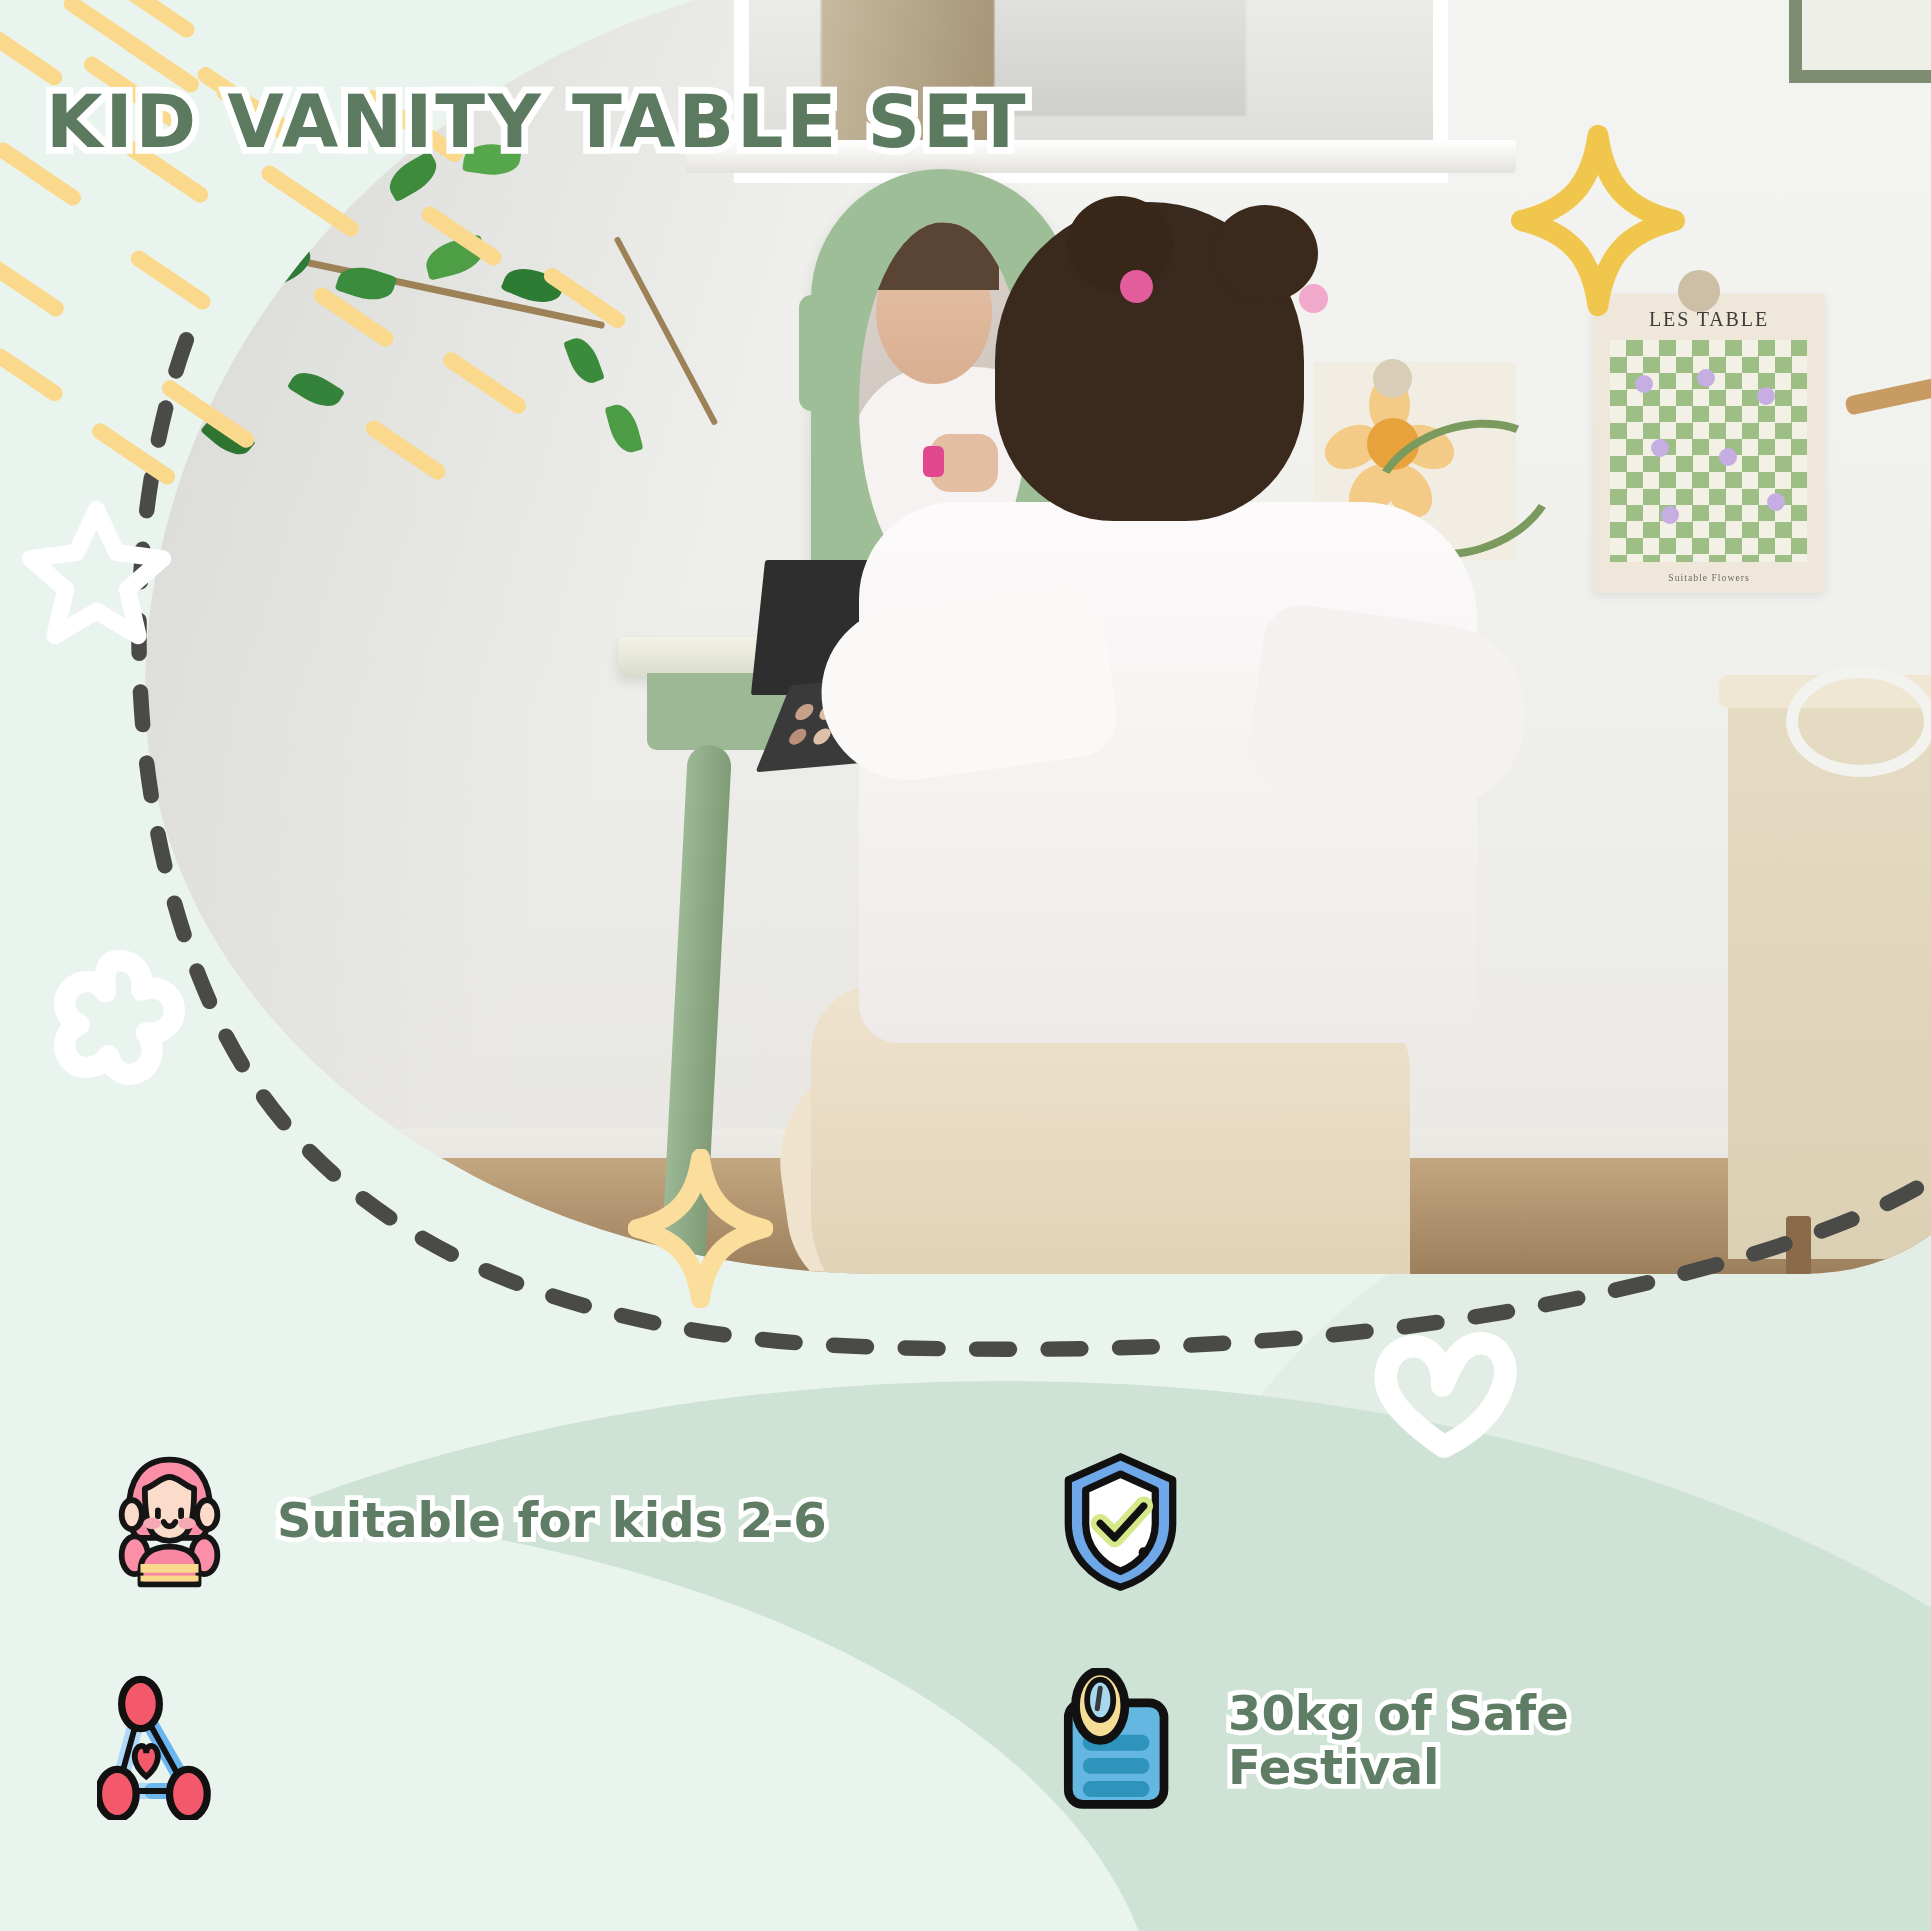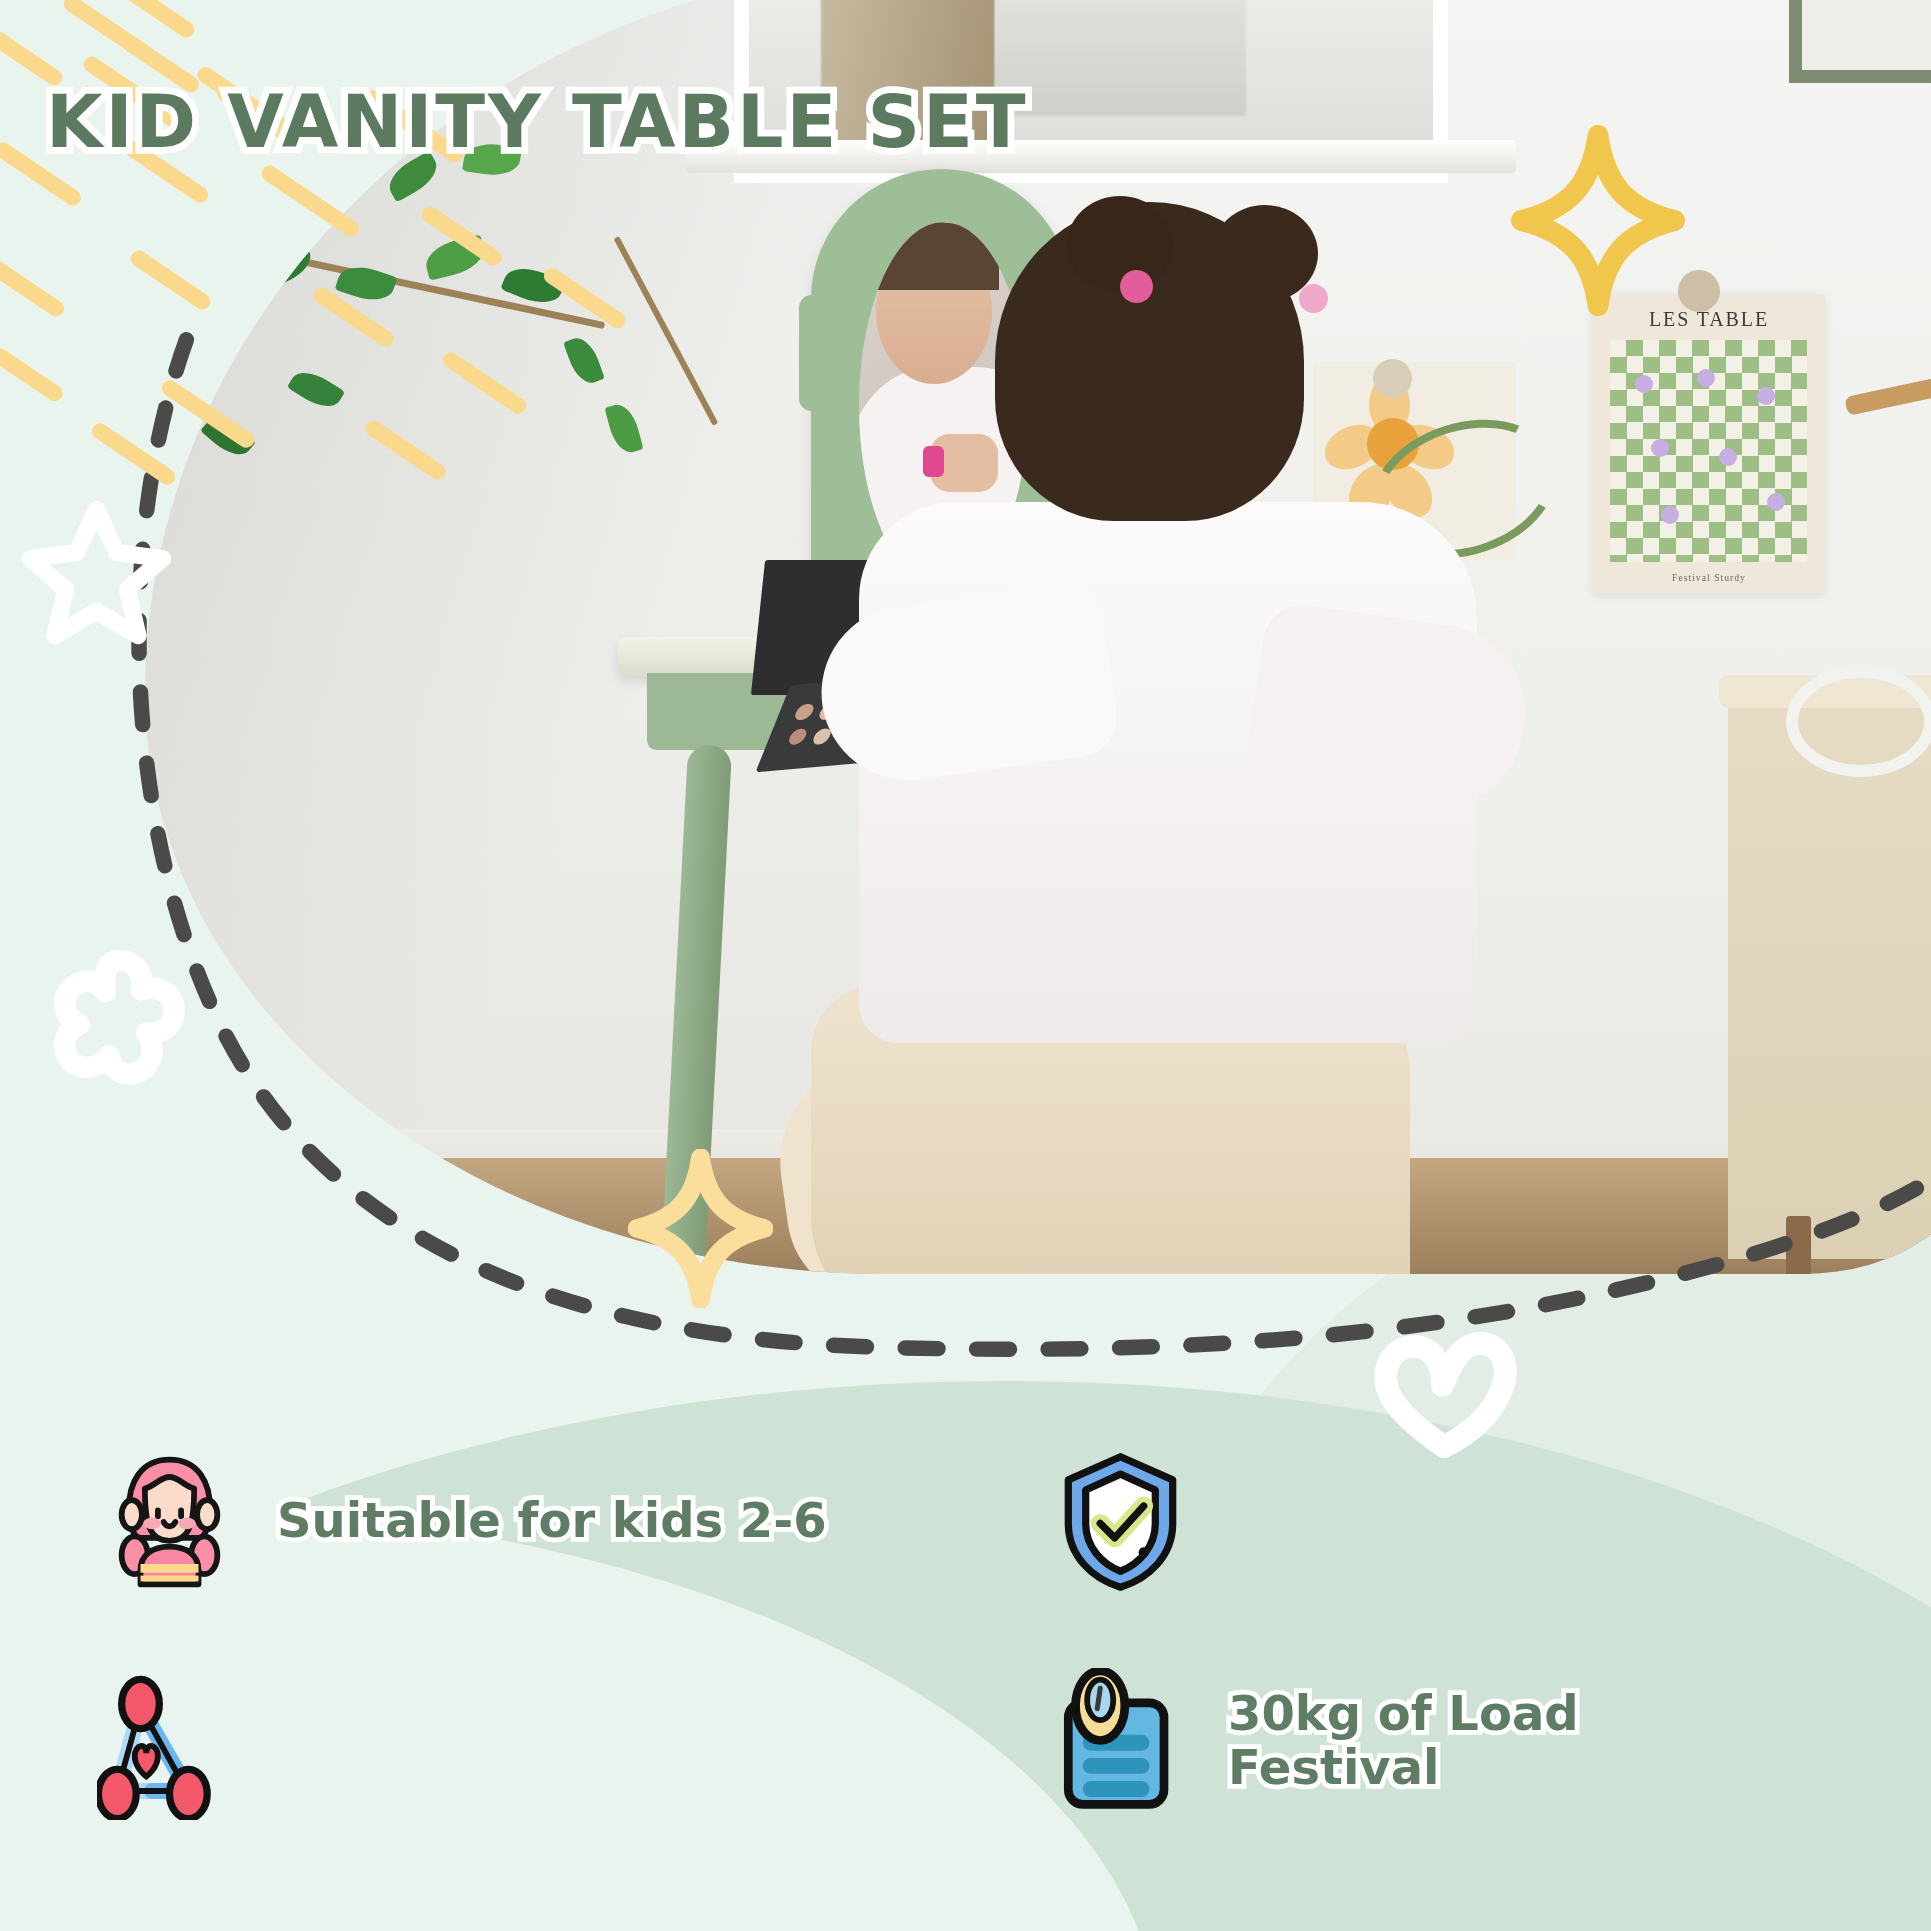--- a/index.html
+++ b/index.html
@@ -222,21 +222,21 @@
       <div class="poster-fleurs">
         <div class="pt">LES TABLE</div>
         <div class="checker"></div>
         <div class="flowerdot" style="left:42px;top:81px;"></div>
         <div class="flowerdot" style="left:104px;top:75px;"></div>
         <div class="flowerdot" style="left:164px;top:93px;"></div>
         <div class="flowerdot" style="left:58px;top:145px;"></div>
         <div class="flowerdot" style="left:126px;top:154px;"></div>
         <div class="flowerdot" style="left:174px;top:199px;"></div>
         <div class="flowerdot" style="left:68px;top:212px;"></div>
-        <div class="pb">Festival Sturdy</div>
+        <div class="pb">Suitable Flowers</div>
       </div>
       <div class="pin"></div>
 
       <div class="poster-daisy">
         <div class="daisy-p" style="left:56px;top:13.5px;"></div>
         <div class="daisy-p" style="left:19.3px;top:56px;transform:rotate(65deg);"></div>
         <div class="daisy-p" style="left:93px;top:56px;transform:rotate(-65deg);"></div>
         <div class="daisy-p" style="left:39px;top:100px;transform:rotate(35deg);"></div>
         <div class="daisy-p" style="left:75px;top:100px;transform:rotate(-35deg);"></div>
         <div class="daisy-c"></div>
@@ -427,20 +427,20 @@
           <rect x="14" y="24" width="66" height="70" rx="10" fill="#63B7E0" stroke="#111111" stroke-width="6"></rect>
           <rect x="24" y="46" width="46" height="11" rx="5.5" fill="#2E94BC"></rect>
           <rect x="24" y="62" width="46" height="11" rx="5.5" fill="#2E94BC"></rect>
           <rect x="24" y="78" width="46" height="11" rx="5.5" fill="#2E94BC"></rect>
           <ellipse cx="36" cy="26" rx="17" ry="24" fill="#F7DC96" stroke="#111111" stroke-width="6"></ellipse>
           <ellipse cx="36" cy="22" rx="9" ry="14" fill="#A8D8EE" stroke="#111111" stroke-width="4"></ellipse>
           <line x1="36" y1="14" x2="34" y2="28" stroke="#3A3A3A" stroke-width="3.5" stroke-linecap="round"></line>
         </svg>
       </div>
       <div class="feat-label">
-        <div>30kg of Load</div>
+        <div>30kg of Safe</div>
         <div>Festival</div>
       </div>
     </div>
 
   </div>
 </div>
 
 
 </body></html>

